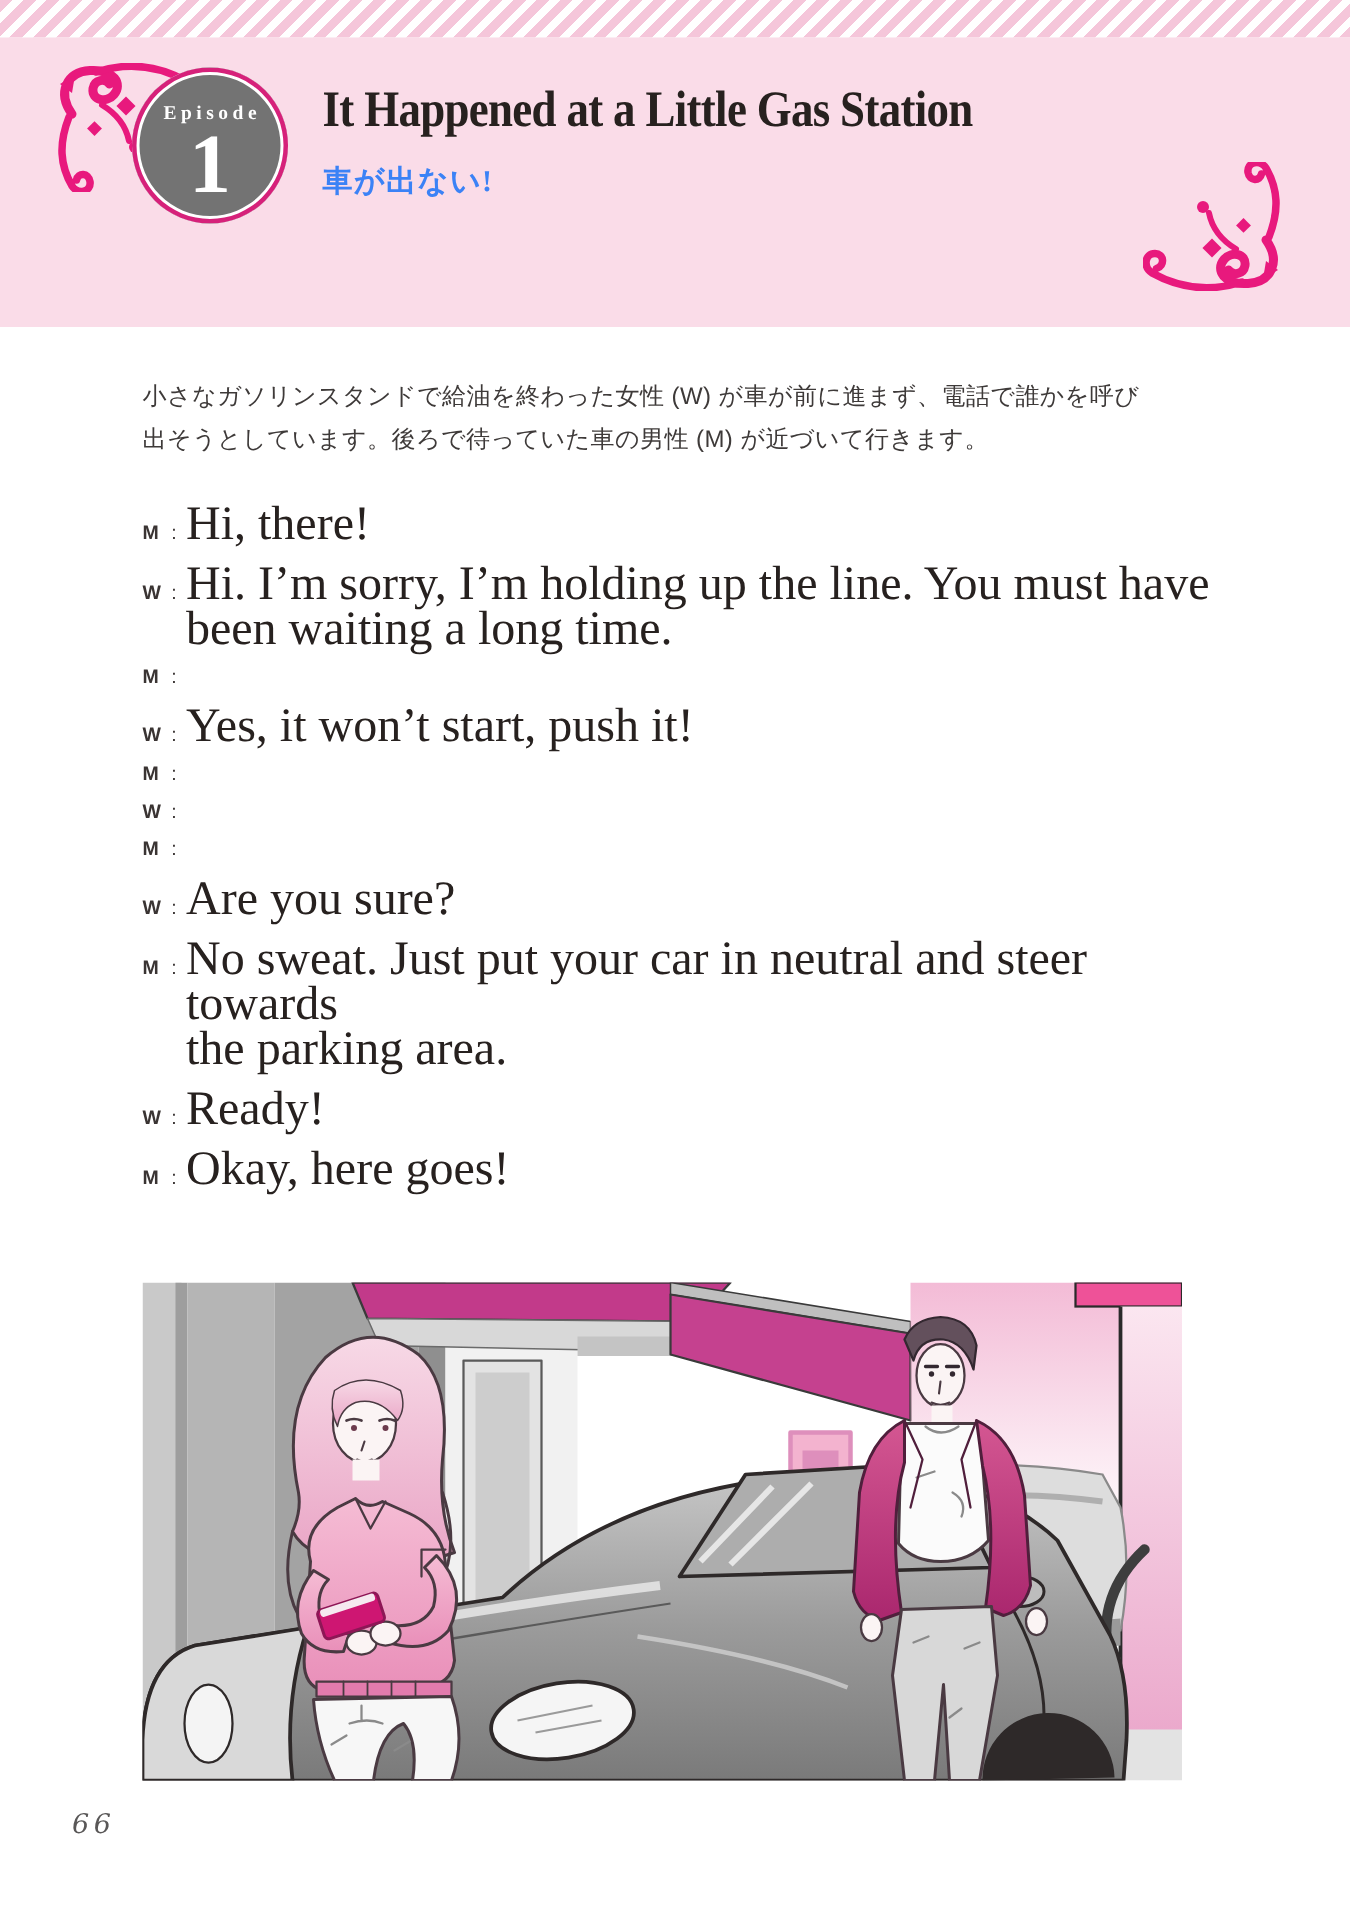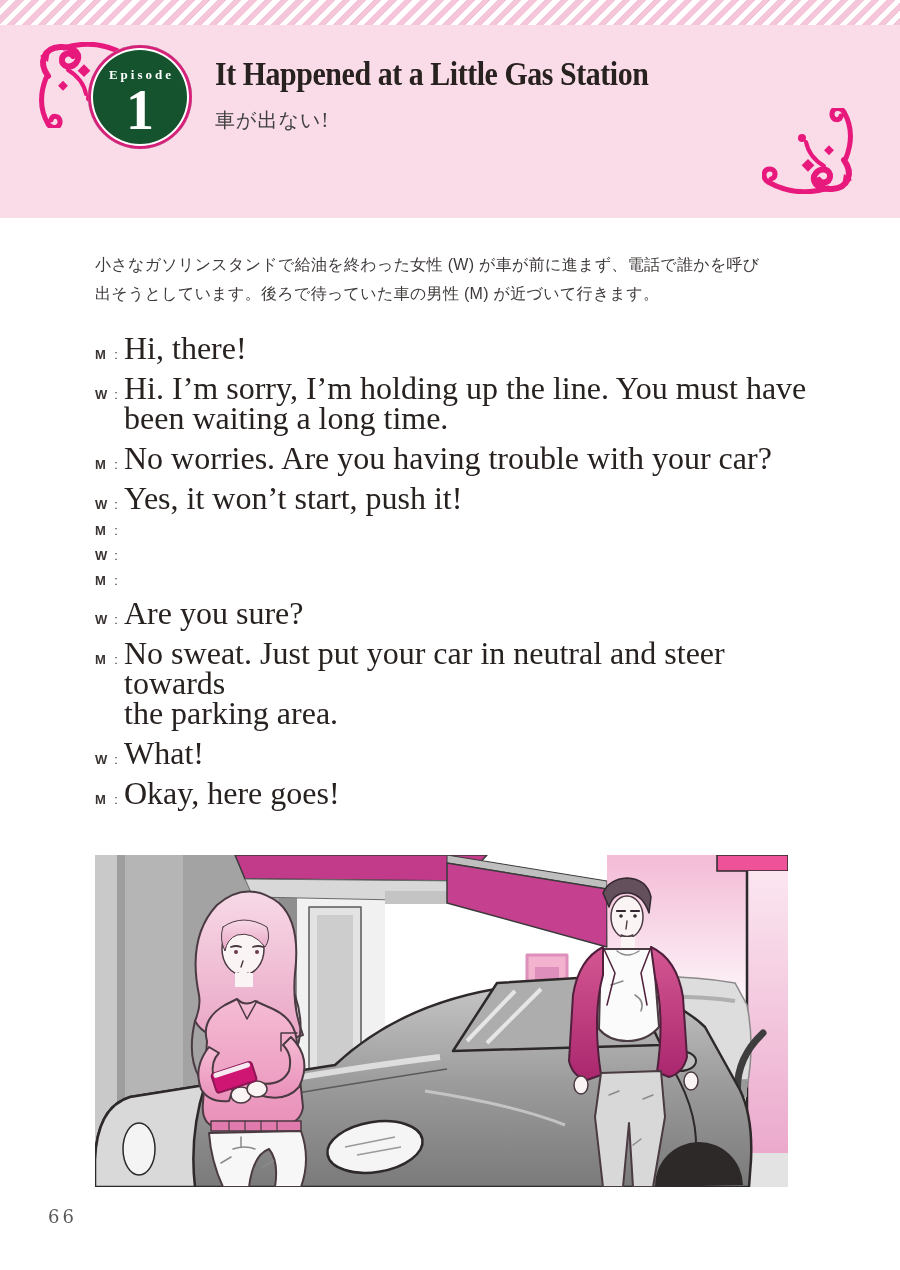--- a/index.html
+++ b/index.html
@@ -14,42 +14,42 @@
   .stripe-band {
     position:absolute; left:0; top:0; width:900px; height:25px;
     background:repeating-linear-gradient(135deg,#F5C6DA 0 6px,#ffffff 6px 11px);
   }
   .pink-band {
     position:absolute; left:0; top:25px; width:900px; height:193px;
     background:#FADCE8;
   }
   .episode-circle {
     position:absolute; left:88px; top:45px; width:104px; height:104px;
-    border-radius:50%; background:#14532d;
+    border-radius:50%; background:#737373;
     box-shadow: inset 0 0 0 3px #D6217A, inset 0 0 0 5px #ffffff;
     display:flex; flex-direction:column; align-items:center; justify-content:flex-start;
     color:#ffffff; text-align:center;
   }
   .episode-word {
     margin-top:22px; font-family:"Liberation Serif","DejaVu Serif",serif;
     font-size:13px; font-weight:bold; letter-spacing:3px; text-indent:3px;
   }
   .episode-number {
     font-family:"Liberation Serif","DejaVu Serif",serif;
     font-size:56px; font-weight:bold; line-height:0.95; margin-top:1px;
   }
   .title-block { position:absolute; left:215px; top:55px; width:620px; }
   .page-title {
     display:inline-block; transform:scaleX(0.88); transform-origin:left center;
     font-family:"Liberation Serif","DejaVu Serif",serif;
     font-size:34px; font-weight:bold; letter-spacing:-0.5px; color:#27211f;
     white-space:nowrap;
   }
   .page-subtitle {
-    margin-top:14px; font-size:20px; font-weight:normal; color:#404040;
+    margin-top:14px; font-size:20px; font-weight:bold; color:#3b82f6;
     font-family:"Liberation Serif","DejaVu Serif",serif; letter-spacing:1px;
   }
   .flourish { position:absolute; }
   .flourish-left { left:34px; top:42px; }
   .flourish-right { left:762px; top:108px; }
 
   
   .intro {
     position:absolute; left:95px; top:250px; width:745px;
     font-size:16px; line-height:29px; color:#3e3a39;
@@ -73,21 +73,21 @@
   
   .illustration {
     position:absolute; left:95px; top:855px; width:693px; height:332px;
     background:#ffffff;
   }
   .illustration svg { display:block; }
 
   
   .page-number {
     position:absolute; left:48px; top:1206px;
-    font-family:"DejaVu Serif","Liberation Serif",serif; 
+    font-family:"DejaVu Serif","Liberation Serif",serif; font-style:italic;
     font-size:18px; color:#595757; letter-spacing:3px;
   }
 </style>
 </head>
 <body>
 
 <div class="stripe-band"></div>
 <div class="pink-band"></div>
 
 <svg class="flourish flourish-left" width="96" height="86" viewBox="0 0 96 86">
@@ -143,21 +143,20 @@
     </div>
   <div class="dialogue-row">
       <span class="speaker">W</span>
       <span class="colon">:</span>
       <span class="line-text">Hi. I’m sorry, I’m holding up the line. You must have
 been waiting a long time.</span>
     </div>
   <div class="dialogue-row">
       <span class="speaker">M</span>
       <span class="colon">:</span>
-      <span class="line-text">No worries. Are you having trouble with your car?</span>
     </div>
   <div class="dialogue-row">
       <span class="speaker">W</span>
       <span class="colon">:</span>
       <span class="line-text">Yes, it won’t start, push it!</span>
     </div>
   <div class="dialogue-row">
       <span class="speaker">M</span>
       <span class="colon">:</span>
     </div>
@@ -176,21 +175,21 @@
     </div>
   <div class="dialogue-row">
       <span class="speaker">M</span>
       <span class="colon">:</span>
       <span class="line-text">No sweat. Just put your car in neutral and steer towards
 the parking area.</span>
     </div>
   <div class="dialogue-row">
       <span class="speaker">W</span>
       <span class="colon">:</span>
-      <span class="line-text">What!</span>
+      <span class="line-text">Ready!</span>
     </div>
   <div class="dialogue-row">
       <span class="speaker">M</span>
       <span class="colon">:</span>
       <span class="line-text">Okay, here goes!</span>
     </div>
 </div>
 
 <div class="illustration">
 <svg width="693" height="332" viewBox="0 0 693 332">

